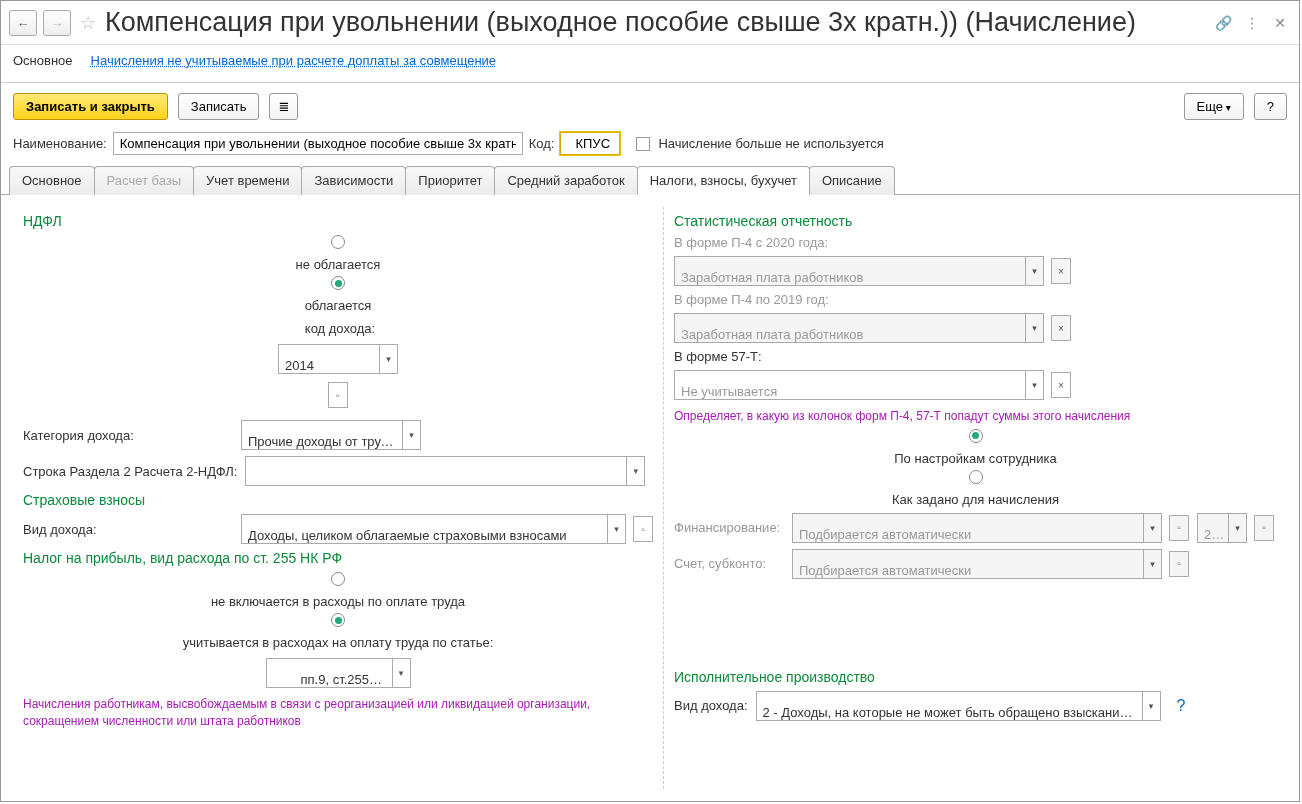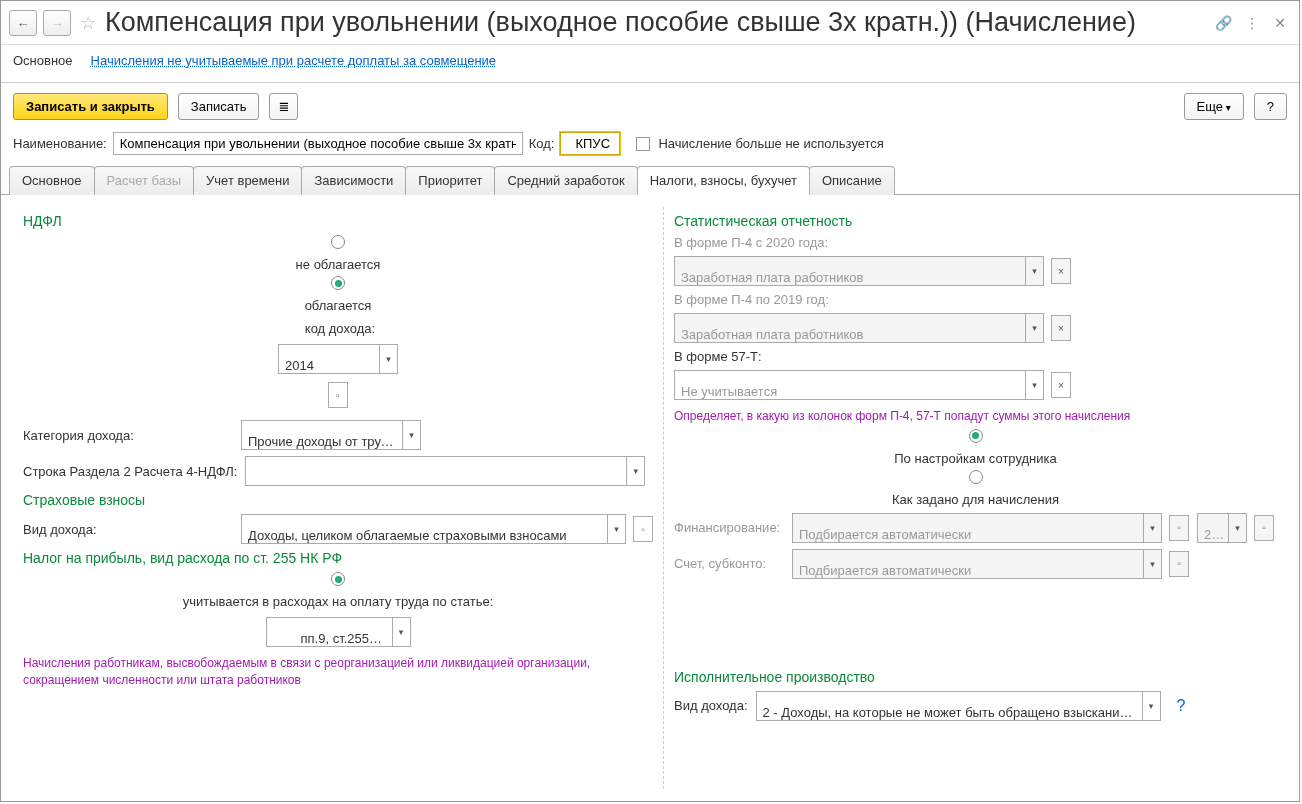--- a/index.html
+++ b/index.html
@@ -116,38 +116,42 @@
         <span class="dd-ext">▫</span>
       </div>
       <div class="field-row" style="margin-top:12px;">
         <span class="flbl" style="width:210px;">Категория дохода:</span>
         <div class="dd w180">
           <span class="dd-text">Прочие доходы от трудов</span>
           <span class="dd-btn">▾</span>
         </div>
       </div>
       <div class="field-row">
-        <span class="flbl">Строка Раздела 2 Расчета 4-НДФЛ:</span>
+        <span class="flbl">Строка Раздела 2 Расчета 2-НДФЛ:</span>
         <div class="dd w400">
           <span class="dd-text"></span>
           <span class="dd-btn">▾</span>
         </div>
       </div>
 
       <div class="sect-title">Страховые взносы</div>
       <div class="field-row">
         <span class="flbl" style="width:210px;">Вид дохода:</span>
         <div class="dd w385">
           <span class="dd-text">Доходы, целиком облагаемые страховыми взносами</span>
           <span class="dd-btn">▾</span>
         </div>
         <span class="dd-ext">▫</span>
       </div>
 
       <div class="sect-title">Налог на прибыль, вид расхода по ст. 255 НК РФ</div>
+      <div class="radio-row">
+        <span class="radio"></span>
+        <span>не включается в расходы по оплате труда</span>
+      </div>
       <div class="radio-row">
         <span class="radio sel"></span>
         <span>учитывается в расходах на оплату труда по статье:</span>
         <div class="dd w145">
           <span class="dd-text">пп.9, ст.255 НК РФ</span>
           <span class="dd-btn">▾</span>
         </div>
       </div>
       <div class="note">Начисления работникам, высвобождаемым в связи с реорганизацией или ликвидацией организации, сокращением численности или штата работников</div>
     </div>

